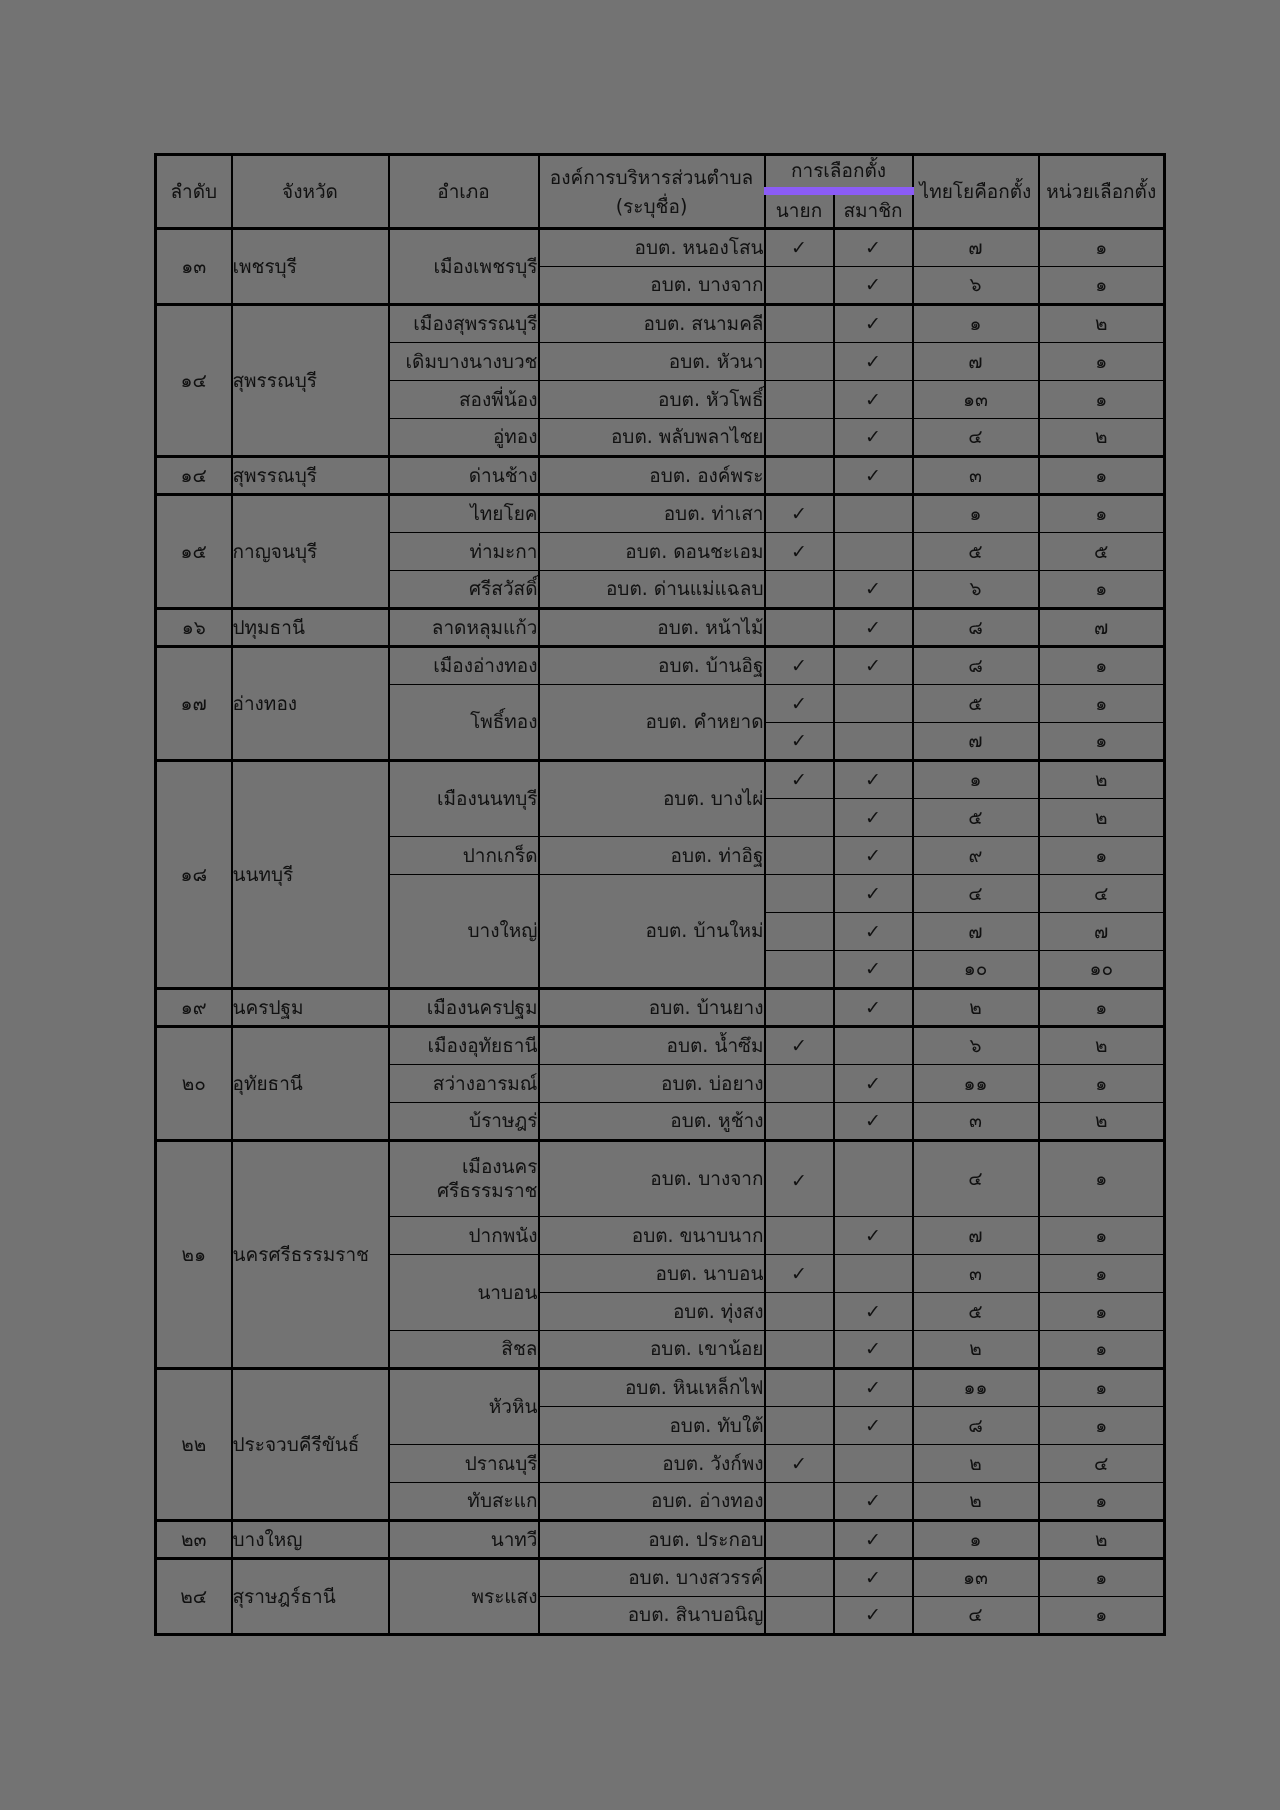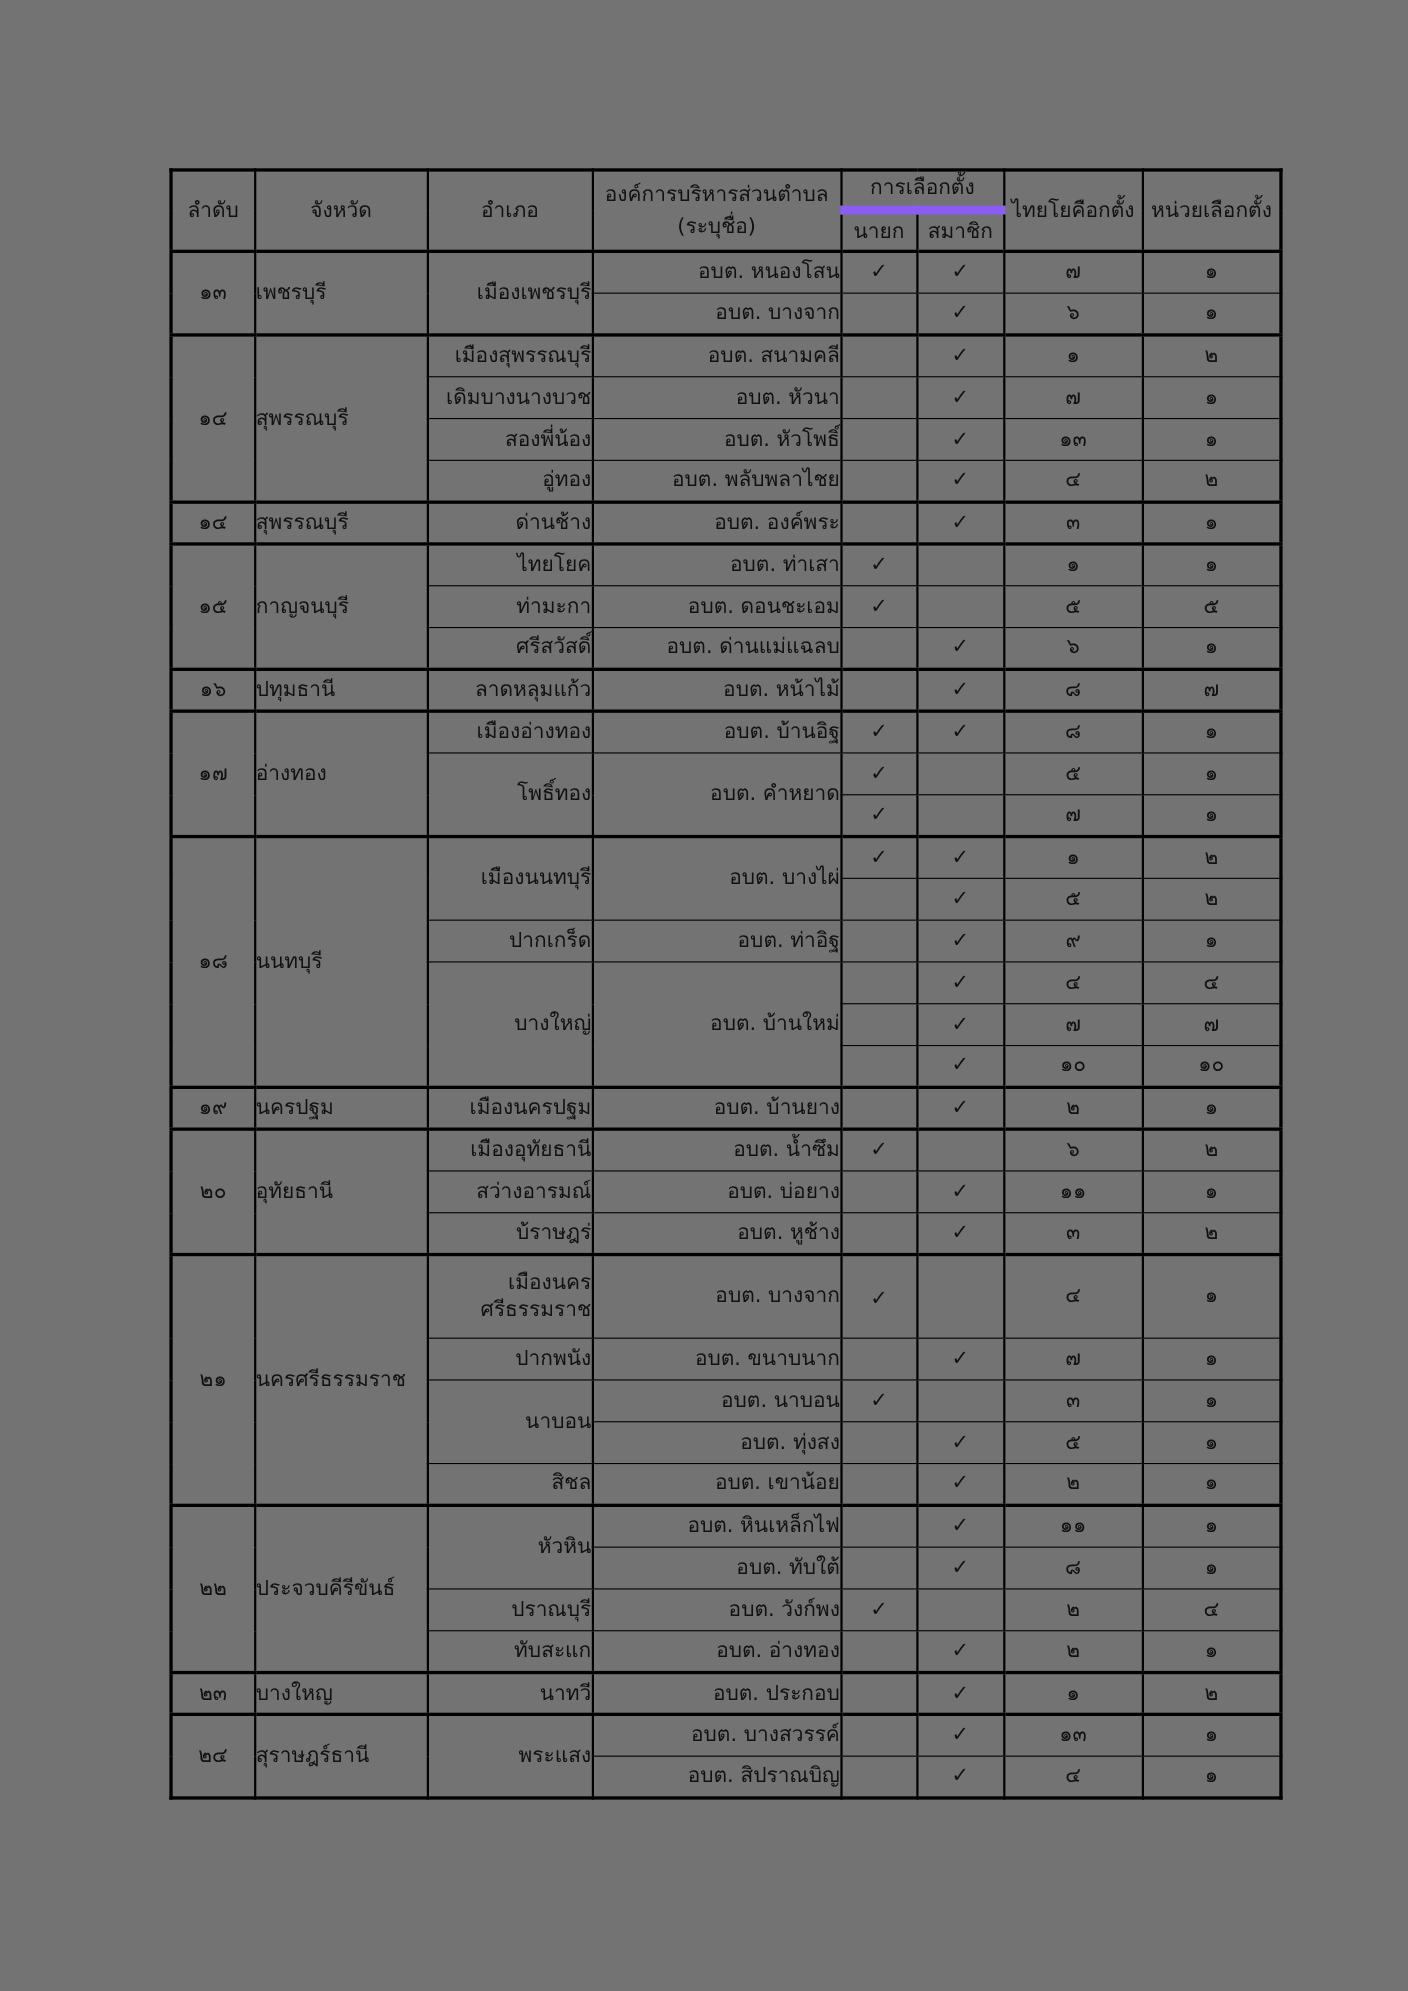--- a/index.html
+++ b/index.html
@@ -374,21 +374,21 @@
         <td rowspan="2" class="c-no va-top">๒๔</td>
         <td rowspan="2" class="c-prov va-top">สุราษฎร์ธานี</td>
         <td rowspan="2" class="c-dist va-top">พระแสง</td>
         <td class="c-org">อบต. บางสวรรค์</td>
         <td class="c-m chk"></td>
         <td class="c-s chk">✓</td>
         <td class="c-z">๑๓</td>
         <td class="c-u">๑</td>
       </tr>
       <tr>
-        <td class="c-org">อบต. สิปราณบิญ</td>
+        <td class="c-org">อบต. สินาบอนิญ</td>
         <td class="c-m chk"></td>
         <td class="c-s chk">✓</td>
         <td class="c-z">๔</td>
         <td class="c-u">๑</td>
       </tr>
     </tbody>
   </table>
 </div>
 
 </body></html>

